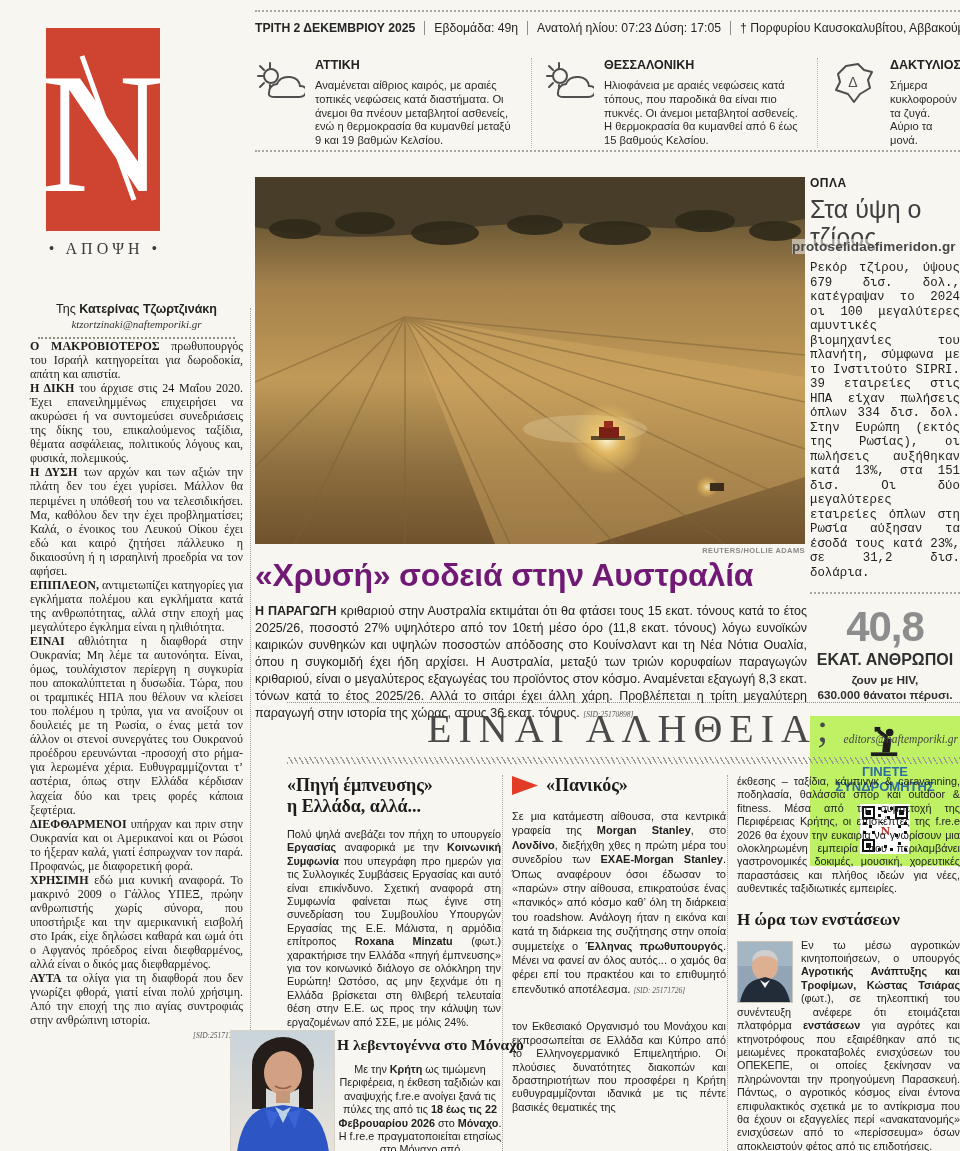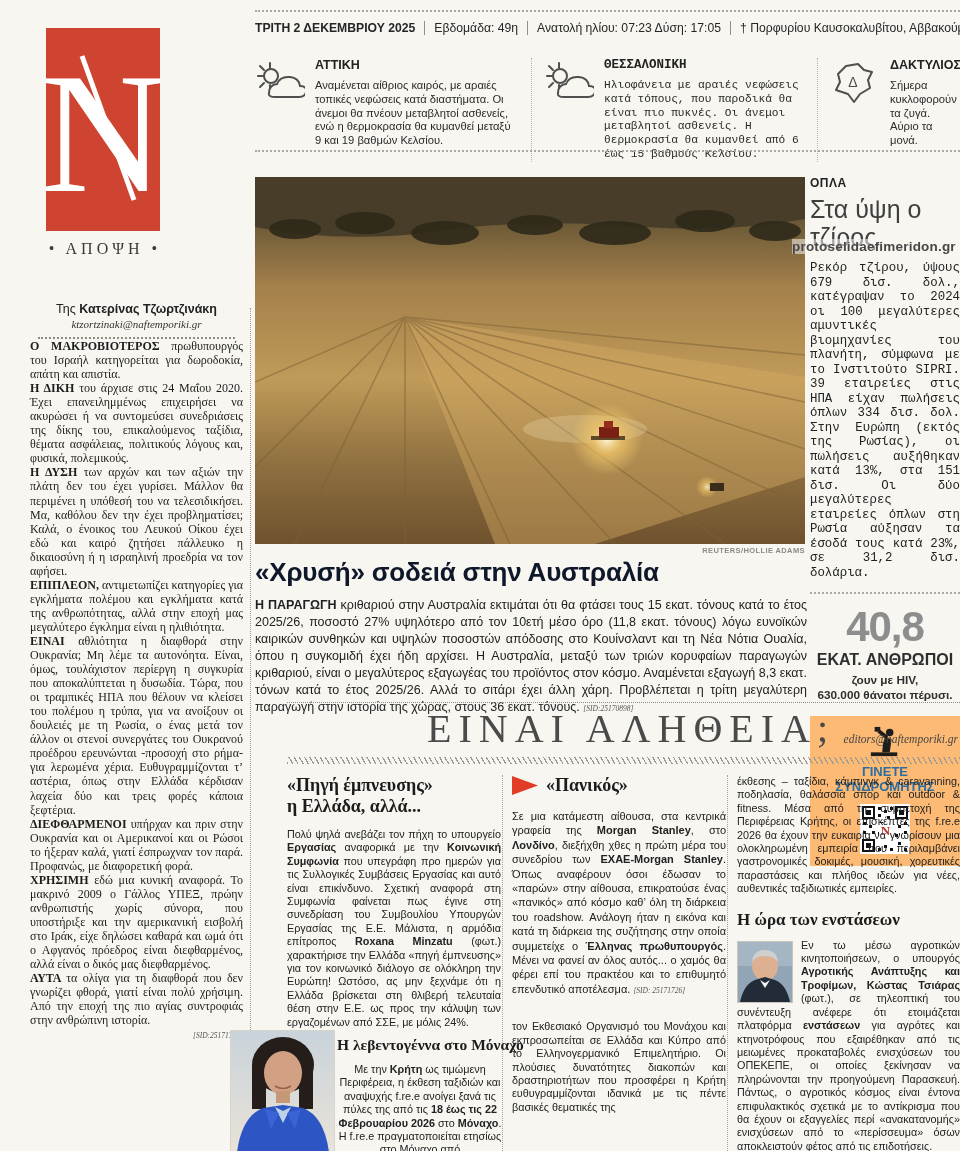--- a/index.html
+++ b/index.html
@@ -34,47 +34,47 @@
   
   .dateline{position:absolute;left:255px;top:10px;width:705px;border-top:2px dotted #aaa79e;
             padding-top:9px;display:flex;align-items:baseline;font-size:12.2px;white-space:nowrap;overflow:hidden;}
   .dateline .dl-date{font-weight:bold;}
   .dateline .dl-seg{margin-left:9px;padding-left:9px;border-left:1px solid #8f8f8f;}
 
   
   .weather{position:absolute;left:255px;top:58px;width:705px;display:flex;}
   .wblock{display:flex;gap:10px;}
   .wblock + .wblock{border-left:1px dotted #b5b2a8;padding-left:12px;margin-left:12px;}
-  .wb-1{width:265px;} .wb-2{width:262px;font-family:Liberation Mono, monospace;} .wb-3{width:130px;}
+  .wb-1{width:265px;} .wb-2{width:262px;} .wb-3{width:130px;}
   .wicon{flex:0 0 50px;padding-top:2px;}
   .wtitle{font-size:12.5px;font-weight:bold;margin-bottom:7px;color:#222;}
   .wtext{font-size:11.2px;line-height:13.8px;color:#2a2a2a;}
   .weather-rule{position:absolute;left:255px;top:150px;width:705px;border-top:2px dotted #aaa79e;}
 
   
   .photo{position:absolute;left:255px;top:177px;width:550px;height:367px;background:#8a7045;}
   .photo-credit{position:absolute;left:255px;top:546px;width:550px;text-align:right;
                 font-size:7.5px;letter-spacing:.4px;color:#8a8a8a;font-weight:bold;}
   .main-story{position:absolute;left:255px;top:557px;width:552px;}
-  .main-headline{font-size:26px;font-weight:bold;color:#0f172a;margin:0 0 9px 0;letter-spacing:-.2px;}
+  .main-headline{font-size:32px;font-weight:bold;color:#701a75;margin:0 0 9px 0;letter-spacing:-.2px;}
   .main-body{font-size:12.5px;line-height:17px;text-align:justify;color:#222;}
   .main-body strong{font-weight:bold;}
   .sid-inline{font-family:"Liberation Serif",serif;font-style:italic;font-size:7.5px;color:#555;}
 
   
   .right-col{position:absolute;left:810px;top:176px;width:150px;}
   .kicker{font-size:12px;font-weight:bold;letter-spacing:.5px;color:#222;}
   .arms-headline{font-size:25px;line-height:28px;font-weight:400;color:#3f3f3f;margin:5px 0 10px 0;}
   .arms-body{font-size:12.4px;line-height:14.5px;text-align:justify;color:#222;font-family:Liberation Mono, monospace;}
   .right-rule{border-top:2px dotted #aaa79e;margin:12px 0;}
   .hiv{text-align:center;}
   .hiv-number{font-size:42px;line-height:1;font-weight:bold;color:#8d8d8d;letter-spacing:-1px;}
   .hiv-unit{font-size:16px;font-weight:bold;color:#2f2f2f;margin-top:3px;}
   .hiv-line{font-size:11.8px;font-weight:bold;color:#2f2f2f;margin-top:4px;line-height:1.3;}
-  .subscribe-box{margin-top:12px;background:#fdba74;padding:10px 6px 12px 6px;text-align:center;}
+  .subscribe-box{margin-top:12px;background:#bef264;padding:10px 6px 12px 6px;text-align:center;}
   .subscribe-label{font-size:13px;font-weight:bold;color:var(--subscribe-blue);line-height:1.2;margin-top:2px;}
   .qr{width:50px;height:50px;margin:9px auto 0 auto;background:#fff;}
 
   
   .watermark{position:absolute;left:792px;top:239px;z-index:6;font-size:13.5px;font-weight:bold;
              color:#474747;letter-spacing:.2px;background:rgba(247,246,241,.55);white-space:nowrap;}
 
   
   .alitheia{position:absolute;left:287px;top:702px;width:673px;}
   .alitheia-top{border-top:1px dotted #8f8f8f;}

